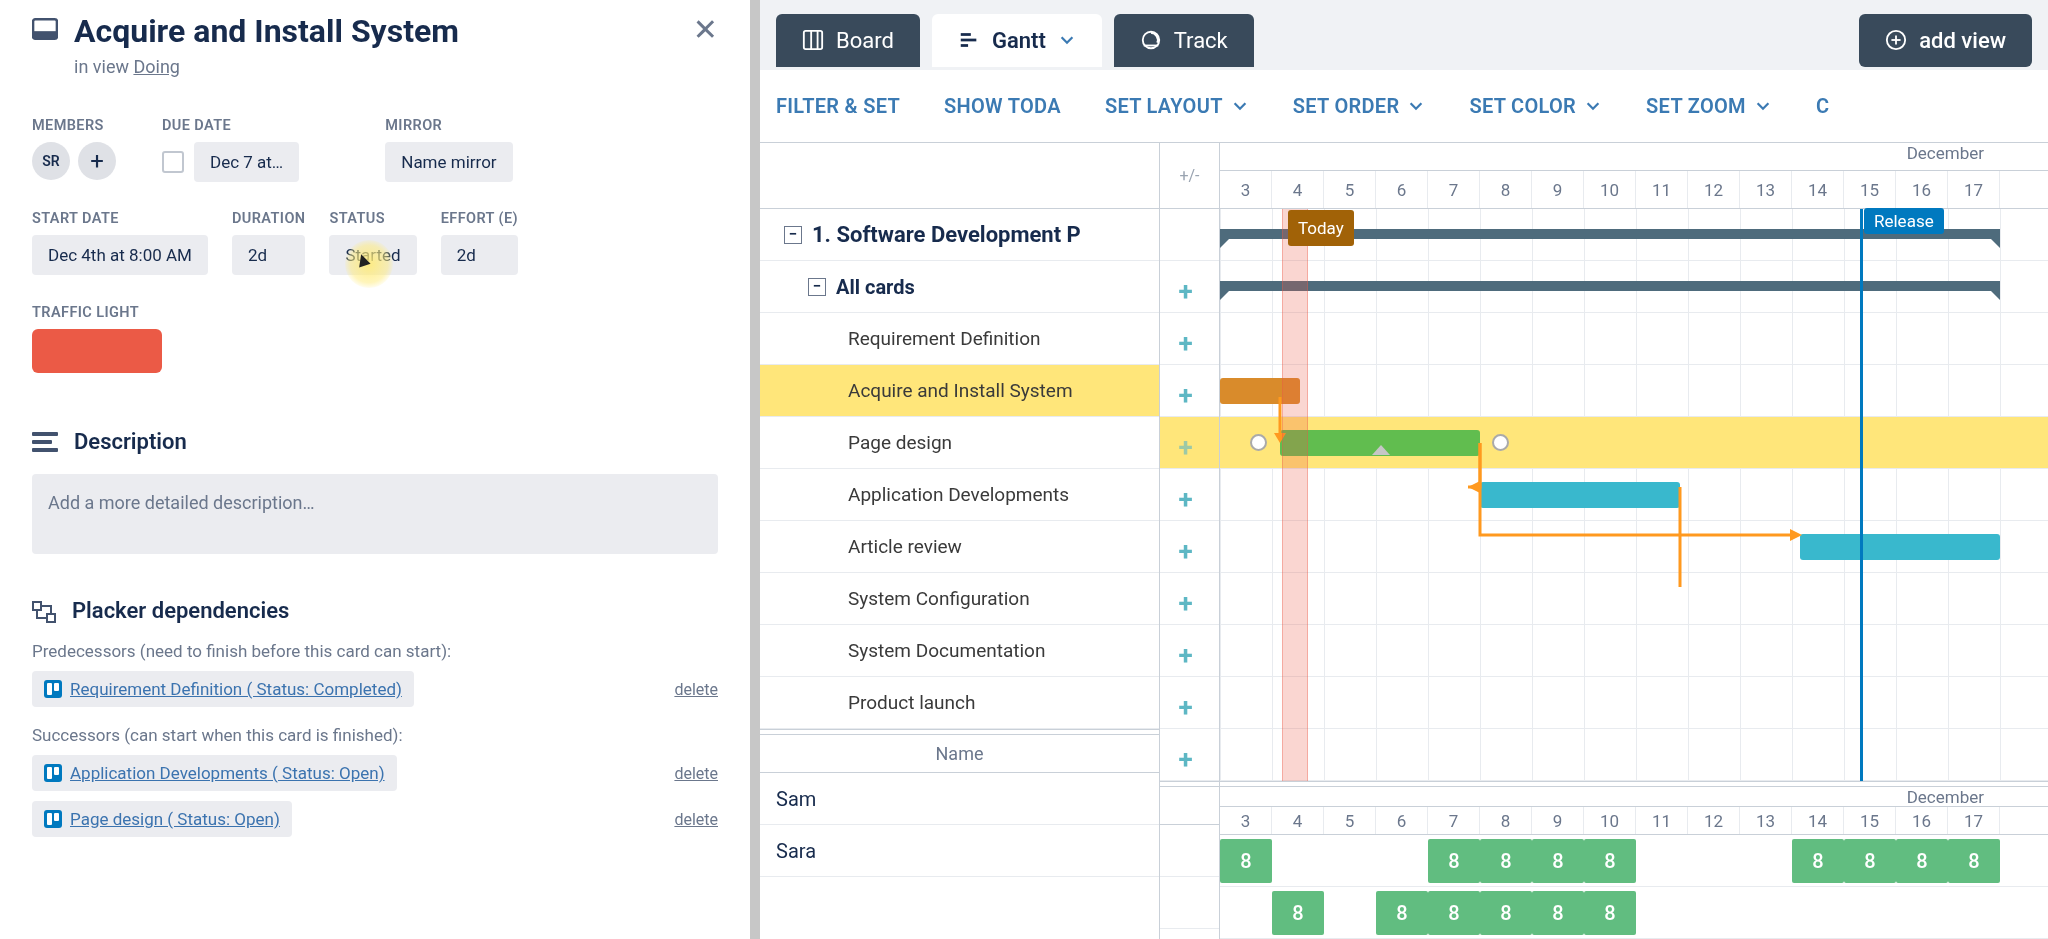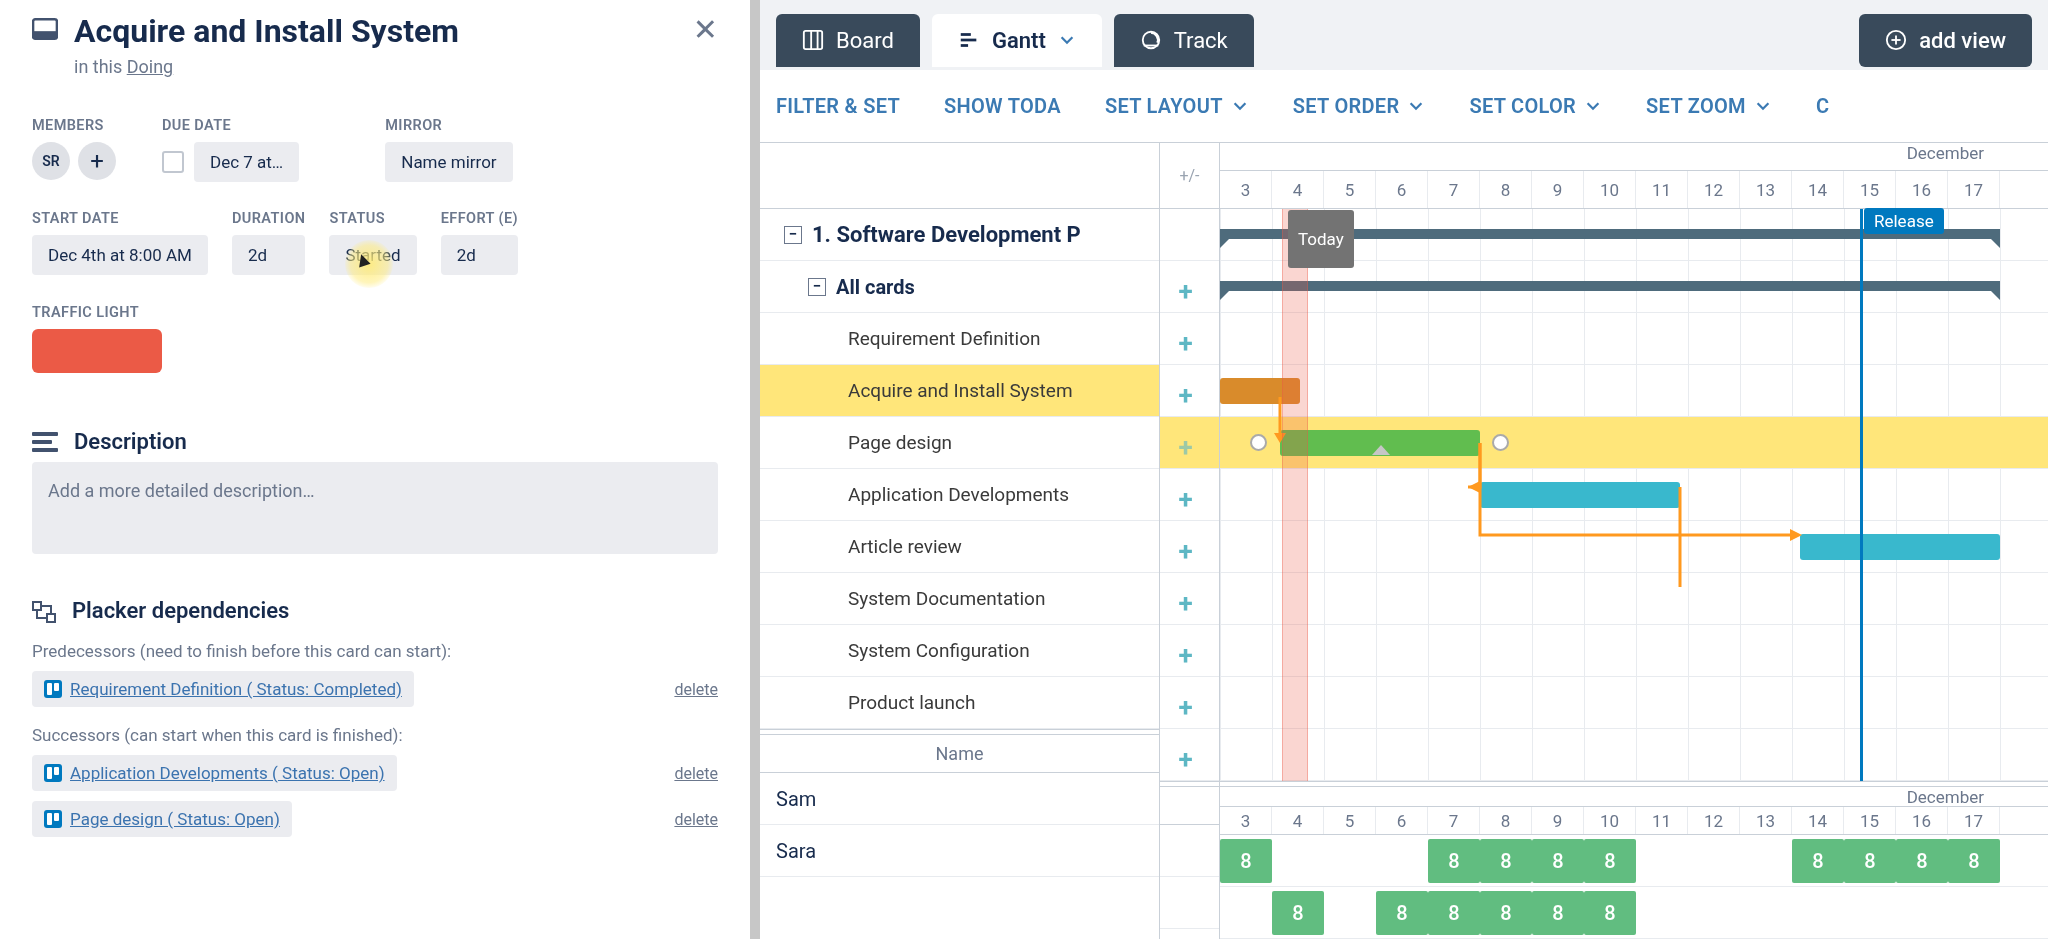--- a/index.html
+++ b/index.html
@@ -32,21 +32,21 @@
 .status-highlight::after { content: ""; position: absolute; top: 30px; left: 16px; width: 48px; height: 48px; border-radius: 50%; background: radial-gradient(circle, rgba(255,235,120,0.9) 0%, rgba(255,235,120,0.5) 55%, rgba(255,235,120,0) 75%); pointer-events: none; }
 .cursor-arrow { position: absolute; top: 44px; left: 28px; width: 0; height: 0; border-left: 6px solid transparent; border-right: 6px solid transparent; border-bottom: 12px solid #222; transform: rotate(-18deg); z-index: 2; }
 
 .desc-section { margin-top: 56px; }
 .desc-head { display: flex; align-items: center; gap: 16px; }
 .desc-head-icon { width: 26px; height: 20px; display: flex; flex-direction: column; justify-content: space-between; }
 .desc-head-icon span { height: 4px; background: #42526e; border-radius: 1px; }
 .desc-head-icon span:nth-child(2) { width: 20px; }
 .desc-head-icon span:nth-child(3) { width: 26px; }
 .desc-title { font-size: 22px; font-weight: 600; }
-.desc-input { margin-top: 8px; background: #ebecf0; border-radius: 4px; padding: 18px 16px; color: #6b778c; font-size: 18px; height: 92px; }
+.desc-input { margin-top: 20px; background: #ebecf0; border-radius: 4px; padding: 18px 16px; color: #6b778c; font-size: 18px; height: 80px; }
 
 .deps-section { margin-top: 44px; }
 .deps-head { display: flex; align-items: flex-end; gap: 16px; }
 .deps-title { font-size: 22px; font-weight: 600; }
 .deps-group-label { color: #6b778c; font-size: 17px; margin-top: 18px; }
 .dep-row { display: flex; align-items: center; justify-content: space-between; margin-top: 10px; }
 .dep-chip { background: #ebecf0; border-radius: 4px; padding: 8px 12px; display: inline-flex; align-items: center; gap: 8px; font-size: 17px; }
 .dep-chip a { color: #3b73af; text-decoration: underline; }
 .trello-glyph { width: 18px; height: 18px; background: #0079bf; border-radius: 3px; position: relative; display: inline-block; flex-shrink: 0; }
 .trello-glyph::before, .trello-glyph::after { content: ""; position: absolute; top: 3px; width: 5px; background: #fff; border-radius: 1px; }
@@ -90,21 +90,21 @@
 .gr-monthhead { height: 28px; border-bottom: 1.5px solid #c9d0d8; font-size: 17px; color: #6b778c; text-align: right; padding-right: 64px; }
 .gr-dayhead { height: 38px; border-bottom: 1.5px solid #c9d0d8; position: relative; }
 .day-cell { position: absolute; top: 0; height: 100%; width: 52px; display: flex; align-items: center; justify-content: center; color: #6b778c; font-size: 17px; border-right: 1px solid #e8ebef; }
 .gr-body { position: relative; }
 .gr-row { height: 52px; position: relative; border-bottom: 1.5px solid #e8ebef; }
 .gr-row.highlight { background: #ffe67a; }
 .day-grid { position: absolute; top: 0; left: 0; right: 0; bottom: 0; }
 .day-grid-line { position: absolute; top: 0; bottom: 0; width: 1px; background: #e8ebef; }
 
 .today-marker { position: absolute; top: 0; bottom: 0; width: 26px; background: rgba(235,90,70,0.25); border-left: 1.5px solid rgba(235,90,70,0.35); border-right: 1.5px solid rgba(235,90,70,0.35); z-index: 3; }
-.today-label { position: absolute; top: 1px; background: #737373; color: #fff; padding: 19px 10px; border-radius: 3px; font-size: 17px; z-index: 5; }
+.today-label { position: absolute; top: 1px; background: #a16207; color: #fff; padding: 8px 10px; border-radius: 3px; font-size: 17px; z-index: 5; }
 .release-marker { position: absolute; top: 0; bottom: 0; width: 3px; background: #0079bf; z-index: 3; }
 .release-label { position: absolute; top: -1px; background: #0079bf; color: #fff; padding: 3px 10px; border-radius: 3px; font-size: 17px; z-index: 5; }
 
 .bar { position: absolute; height: 26px; top: 13px; border-radius: 3px; }
 .bar.summary { height: 10px; top: 20px; background: #4e6b7c; border-radius: 0; }
 .bar.summary::before, .bar.summary::after { content: ""; position: absolute; top: 10px; width: 0; height: 0; border-top: 9px solid #4e6b7c; }
 .bar.summary::before { left: 0; border-right: 9px solid transparent; }
 .bar.summary::after { right: 0; border-left: 9px solid transparent; }
 .bar.orange { background: #d98b2b; }
 .bar.green { background: #61bd4f; }
@@ -127,21 +127,21 @@
       <svg class="card-icon" viewBox="0 0 24 20">
           <rect x="1" y="1" width="22" height="18" rx="2" fill="none" stroke="#42526e" stroke-width="2.3"></rect>
           <rect x="1" y="12" width="22" height="7" rx="0" fill="#42526e"></rect>
         </svg>
       <div>
         <h1 class="card-title">Acquire and Install System</h1>
       </div>
       <span class="close-btn">✕</span>
     </div>
     <div class="list-line">
-      <span>in this </span><a href="#">Doing</a>
+      <span>in view </span><a href="#">Doing</a>
     </div>
 
     <div class="section-row">
       <div class="field-block">
         <span class="field-label">MEMBERS</span>
         <div class="member-row">
           <div class="avatar">SR</div>
           <div class="avatar add">+</div>
         </div>
       </div>
@@ -310,22 +310,22 @@
           </div>
         <div class="gl-row sub">
             <span class="collapse-box">−</span>
             <span>All cards</span>
           </div>
         <div class="gl-row task">Requirement Definition</div>
         <div class="gl-row task highlight">Acquire and Install System</div>
         <div class="gl-row task">Page design</div>
         <div class="gl-row task">Application Developments</div>
         <div class="gl-row task">Article review</div>
+        <div class="gl-row task">System Configuration</div>
         <div class="gl-row task">System Documentation</div>
-        <div class="gl-row task">System Configuration</div>
         <div class="gl-row task">Product launch</div>
         <div class="gl-break"></div>
         <div class="gl-namehead">Name</div>
         <div class="gl-peoplerow">Sam</div>
         <div class="gl-peoplerow">Sara</div>
       </div>
 
       <div class="gantt-add-col">
         <div class="ga-head">+/-</div>
         <div class="ga-row"></div>

